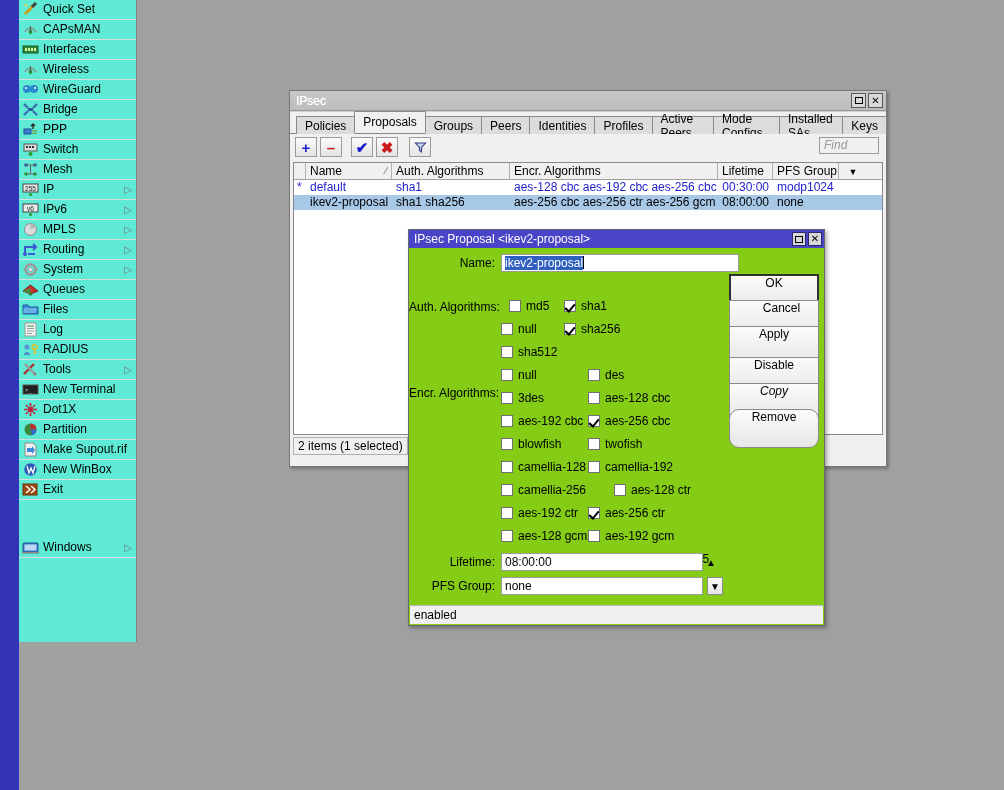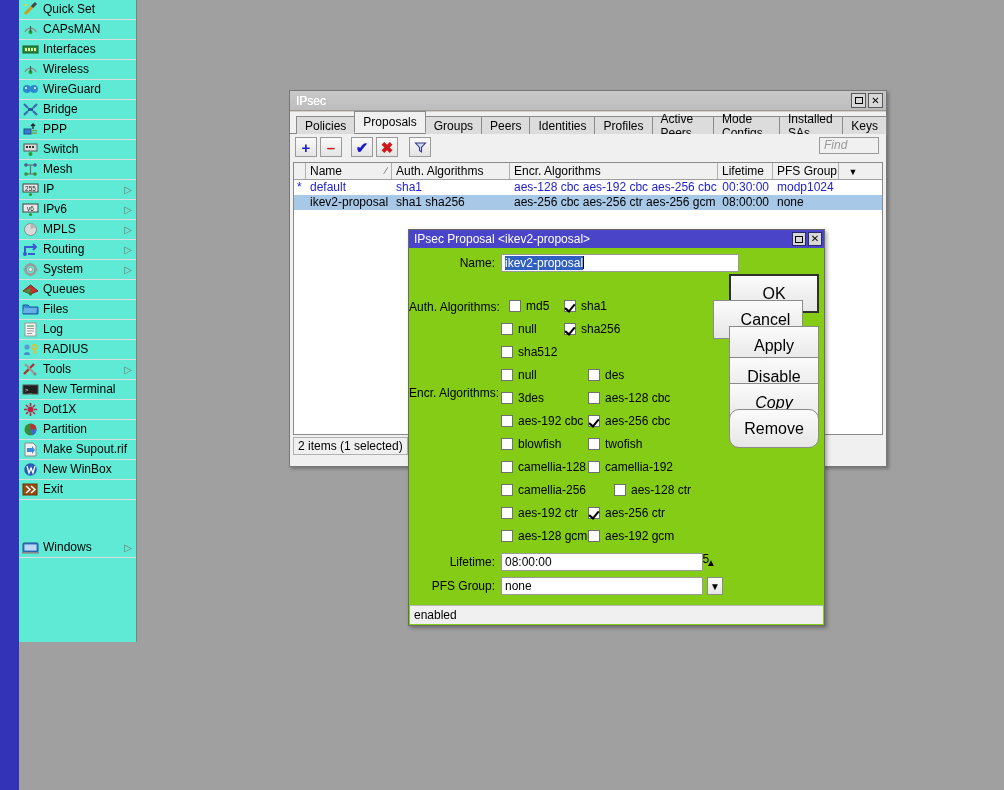--- a/index.html
+++ b/index.html
@@ -304,22 +304,22 @@
     border: solid #000;
     border-width: 0 2px 2px 0;
     transform: rotate(40deg);
   }
 
   .btn {
     position: absolute;
     width: 90px; height: 39px;
     background: linear-gradient(#fbfbfb,#e6e6e6);
     border: 1px solid #8a8a8a;
-    font-size: 16px;
-    display: flex; align-items: center; justify-content: center;
+    font-size: 12px;
+    display: flex; align-items: flex-start; justify-content: center;
     cursor: default;
   }
   .btn.default { border: 2px solid #303030; }
 
   .spin {
     width: 16px; height: 18px;
     display: flex; align-items: center; justify-content: center;
     font-size: 10px;
     cursor: default;
   }
@@ -856,21 +856,21 @@
     <div class="field-row" style="left:0px; top:329px; width:320px;">
       <span class="flabel" style="width:86px;">PFS Group:</span>
       <span class="finput" style="margin-left:6px; width:202px;">none</span>
       <span class="spin boxed" style="margin-left:4px;">▼</span>
     </div>
 
     <div id="dlg-buttons">
         <div class="btn default" style="left:320px; top:26px;">
           <span>OK</span>
         </div>
-        <div class="btn" style="left:304px; top:52px;padding-left:15px;">
+        <div class="btn" style="left:320px; top:52px;padding-left:15px;">
           <span>Cancel</span>
         </div>
         <div class="btn" style="left:320px; top:78px;">
           <span>Apply</span>
         </div>
         <div class="btn" style="left:320px; top:109px;">
           <span>Disable</span>
         </div>
         <div class="btn" style="left:320px; top:135px;font-style:italic;">
           <span>Copy</span>

